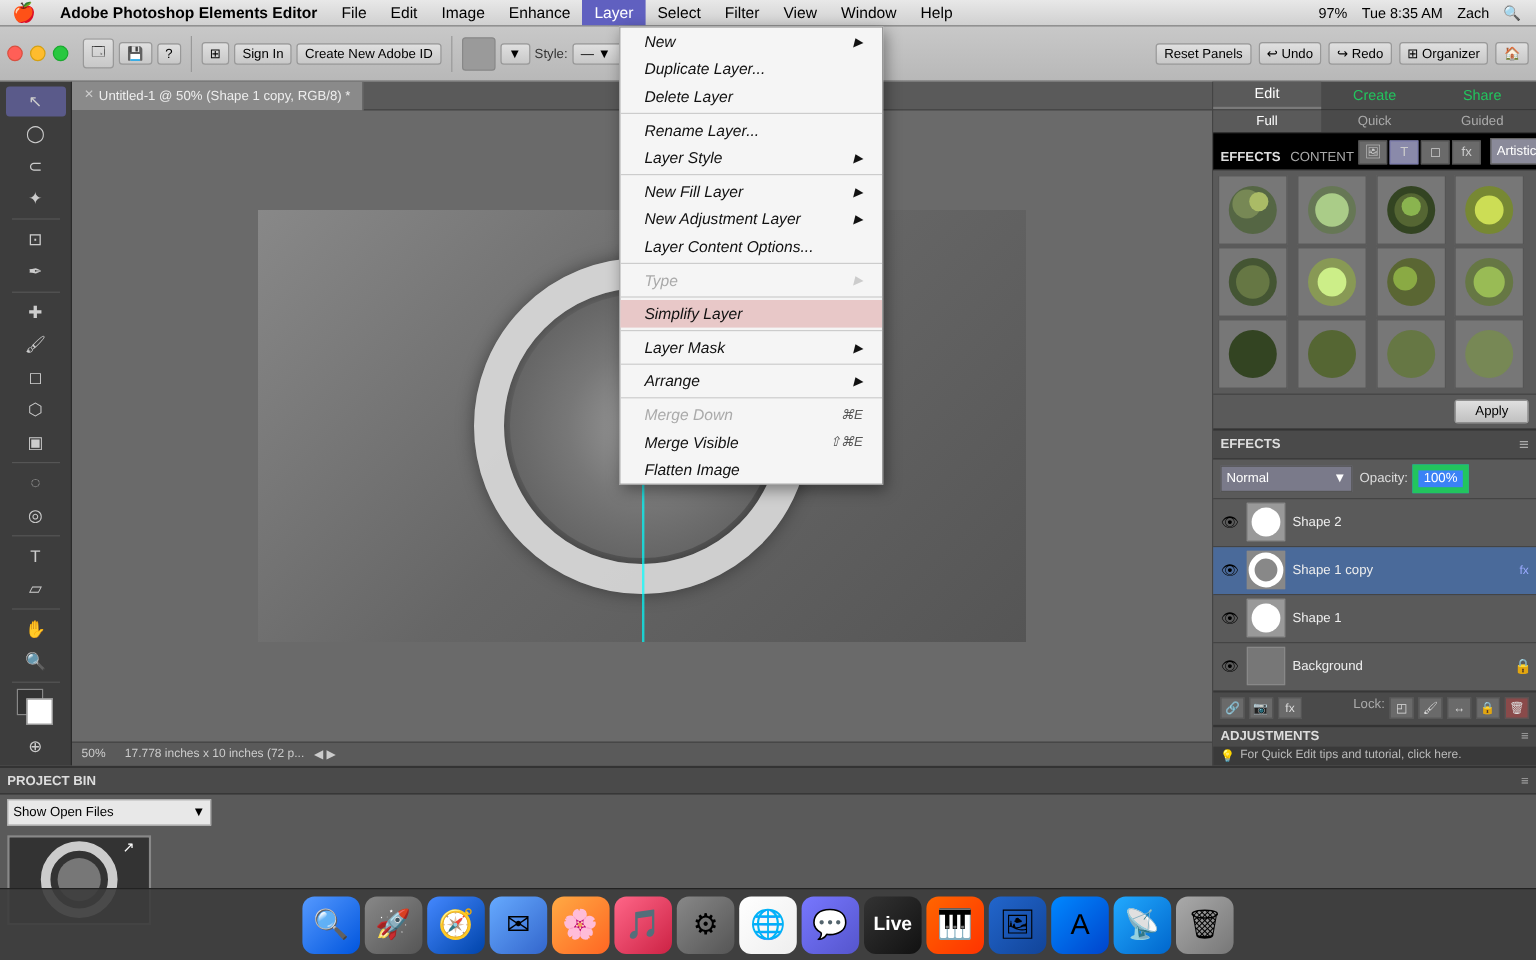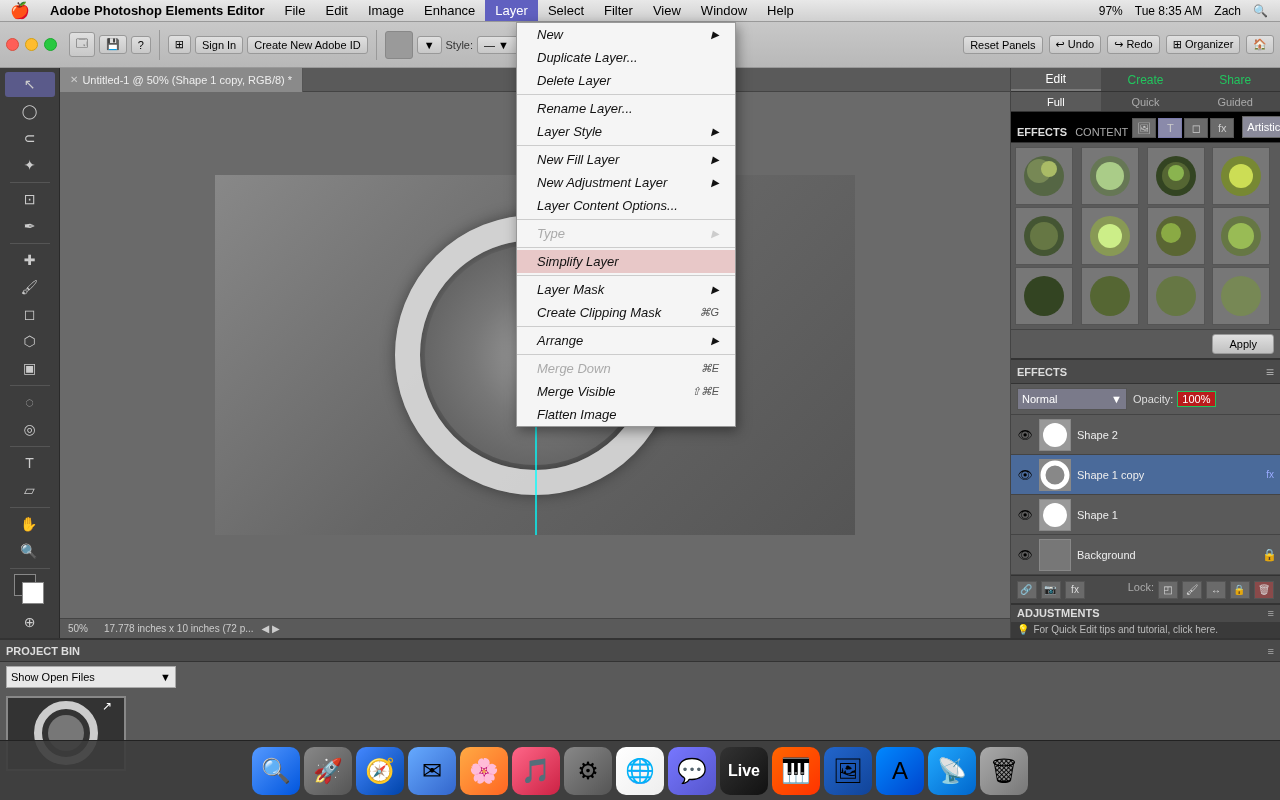--- a/index.html
+++ b/index.html
@@ -148,21 +148,21 @@
     .layers-controls {
       display: flex; align-items: center; padding: 4px 6px; gap: 6px; background: #5a5a5a;
       border-bottom: 1px solid #444;
     }
     .layers-blend {
       height: 22px; background: #7a7a8a; border: 1px solid #555; color: white; font-size: 11px;
       padding: 0 4px; display: flex; align-items: center; justify-content: space-between;
       width: 110px; cursor: pointer;
     }
     .layers-opacity { display: flex; align-items: center; gap: 4px; font-size: 11px; color: #ddd; }
-    .opacity-val { background: #b91c1c; border: 1px solid #22c55e; padding: 1px 4px; font-size: 11px; color: white; }
+    .opacity-val { background: #3b82f6; border: 5px solid #22c55e; padding: 1px 4px; font-size: 11px; color: white; }
     .layer-item {
       display: flex; align-items: center; padding: 4px 6px; gap: 6px; height: 40px;
       border-bottom: 1px solid #444; cursor: pointer;
     }
     .layer-item.selected { background: #4a6a9a; }
     .layer-eye { width: 16px; height: 16px; display: flex; align-items: center; justify-content: center; cursor: pointer; }
     .layer-thumb {
       width: 32px; height: 32px; border: 1px solid #888; background: #999;
       display: flex; align-items: center; justify-content: center; overflow: hidden;
     }
@@ -665,24 +665,20 @@
       </div>
       <div class="menu-sep"></div>
       <div class="menu-item highlighted">
         <span>Simplify Layer</span>
       </div>
       <div class="menu-sep"></div>
       <div class="menu-item">
         <span>Layer Mask</span>
         <span class="arrow">▶</span>
       </div>
-      <div class="menu-item">
-        <span>Create Clipping Mask</span>
-        <span class="shortcut"><span>⌘G</span></span>
-      </div>
       <div class="menu-sep"></div>
       <div class="menu-item">
         <span>Arrange</span>
         <span class="arrow">▶</span>
       </div>
       <div class="menu-sep"></div>
       <div class="menu-item disabled">
         <span>Merge Down</span>
         <span class="shortcut"><span>⌘E</span></span>
       </div>

